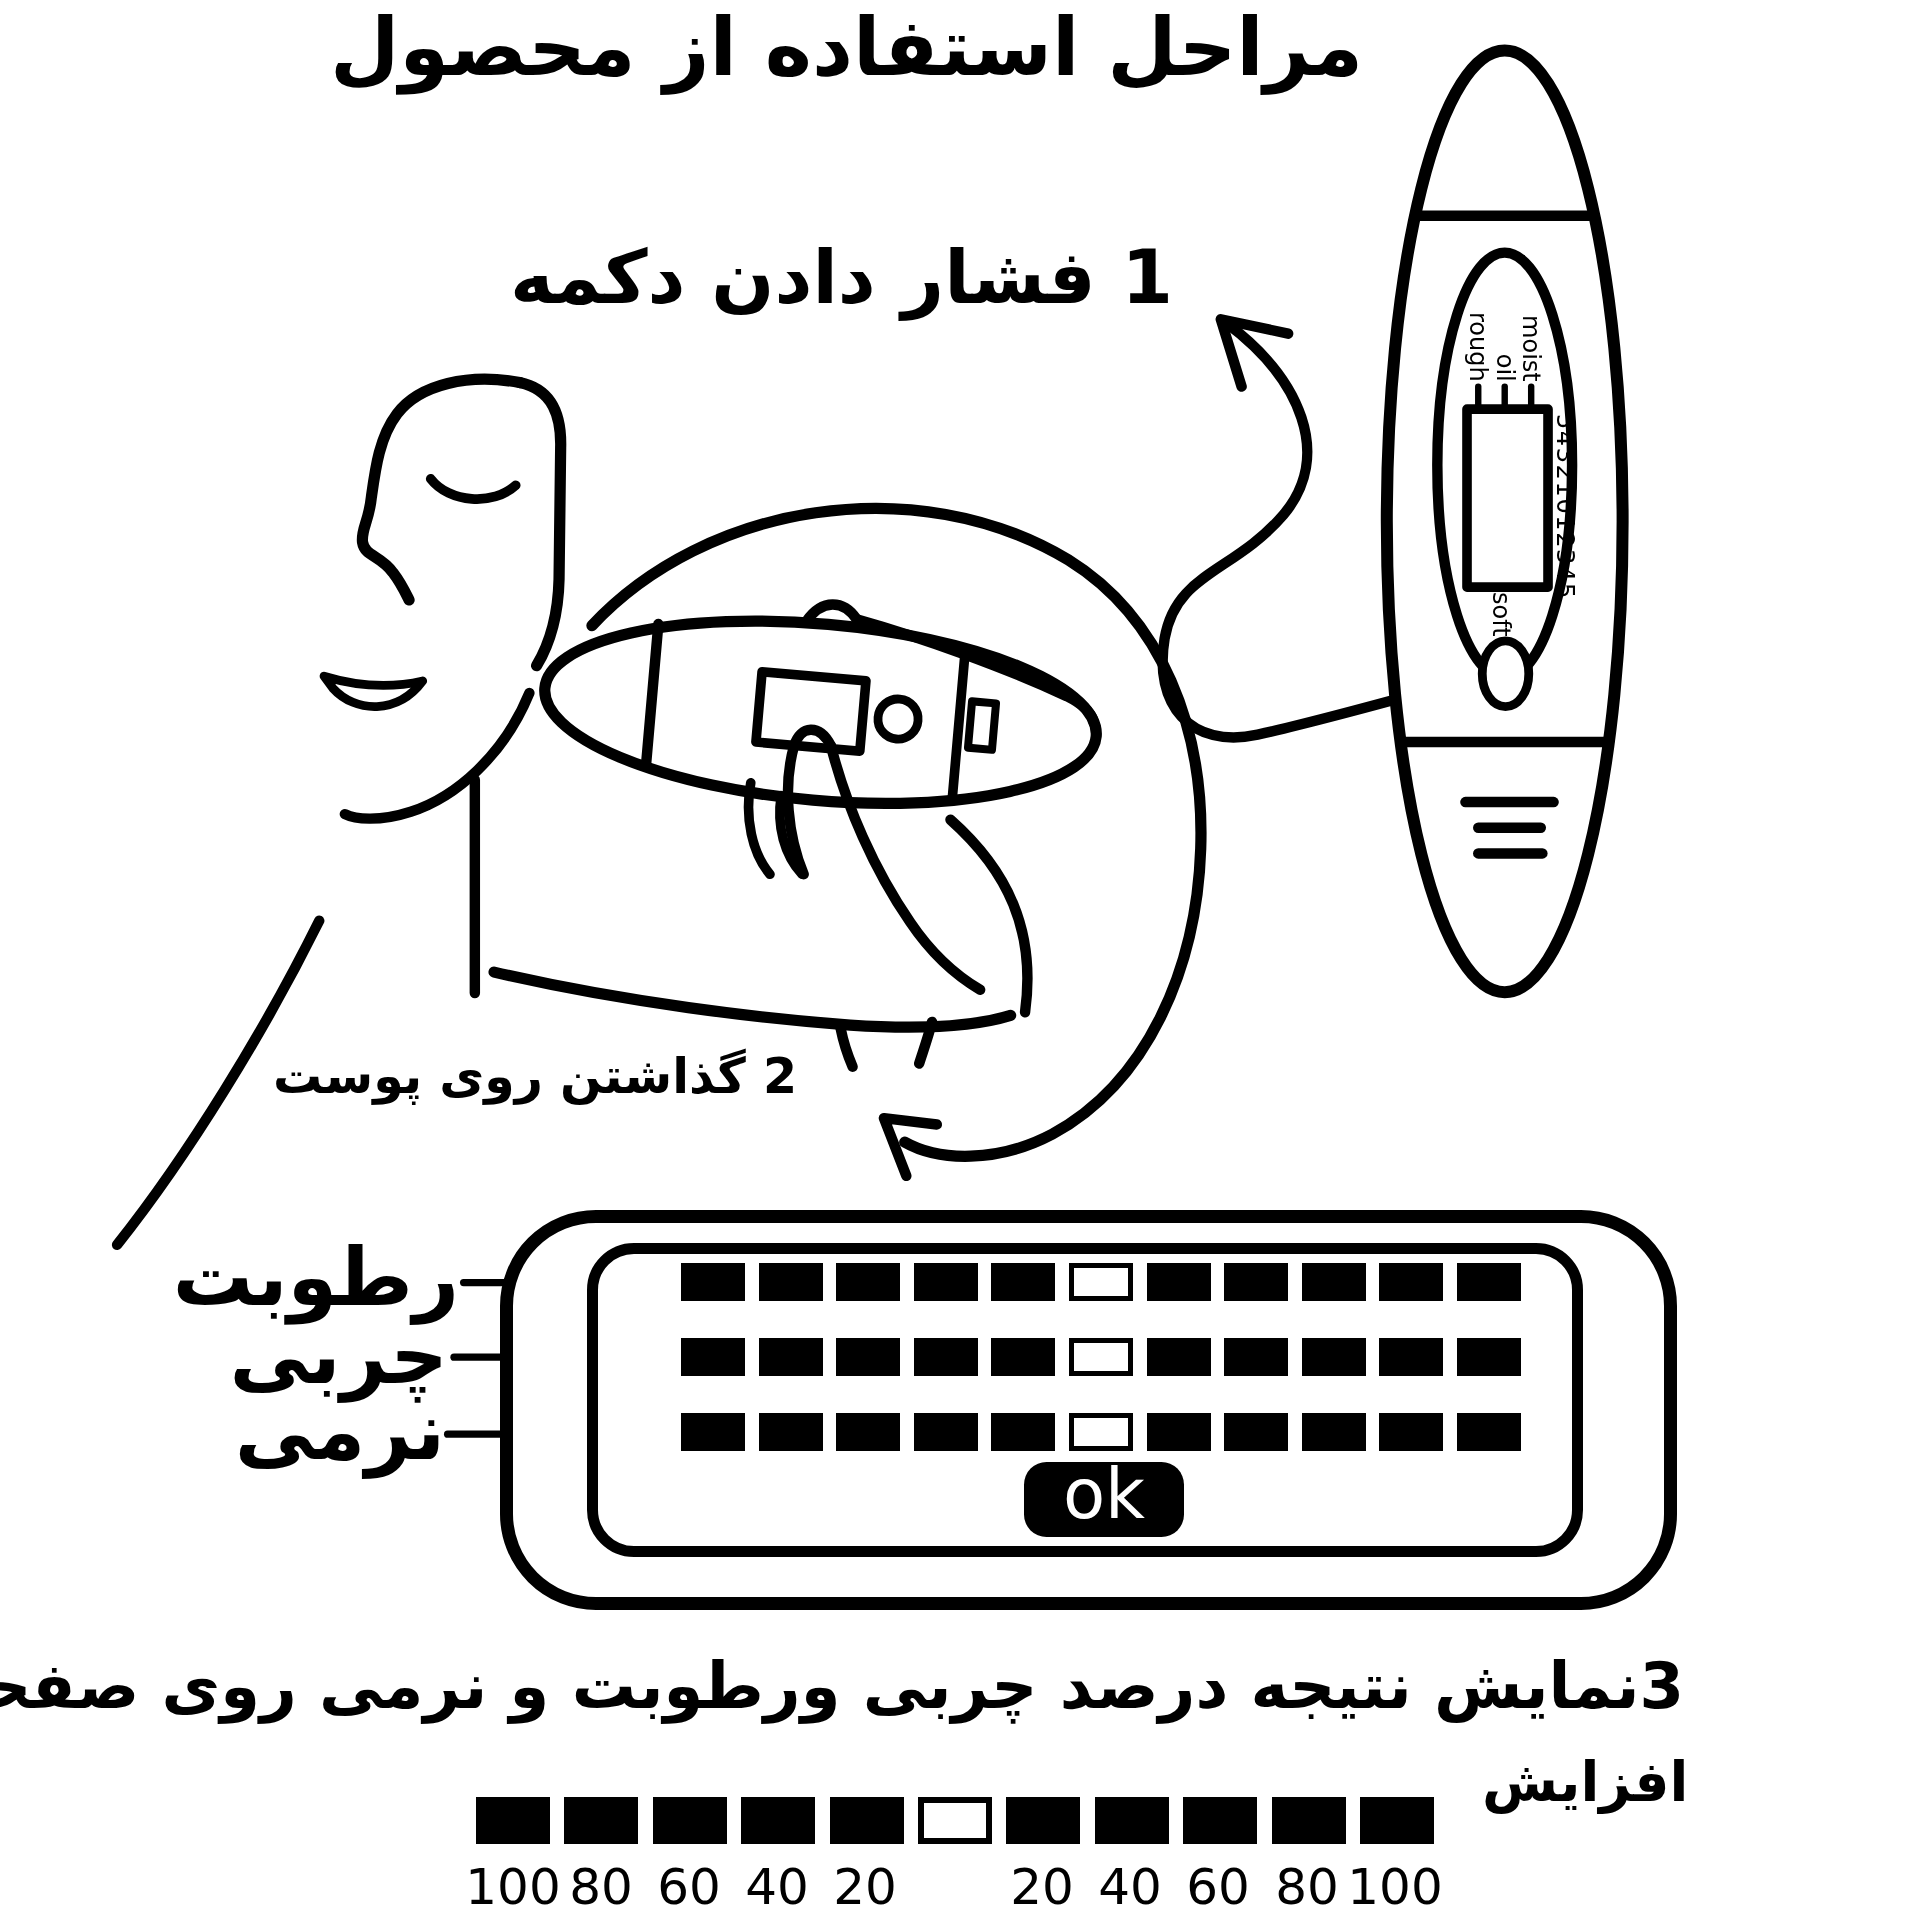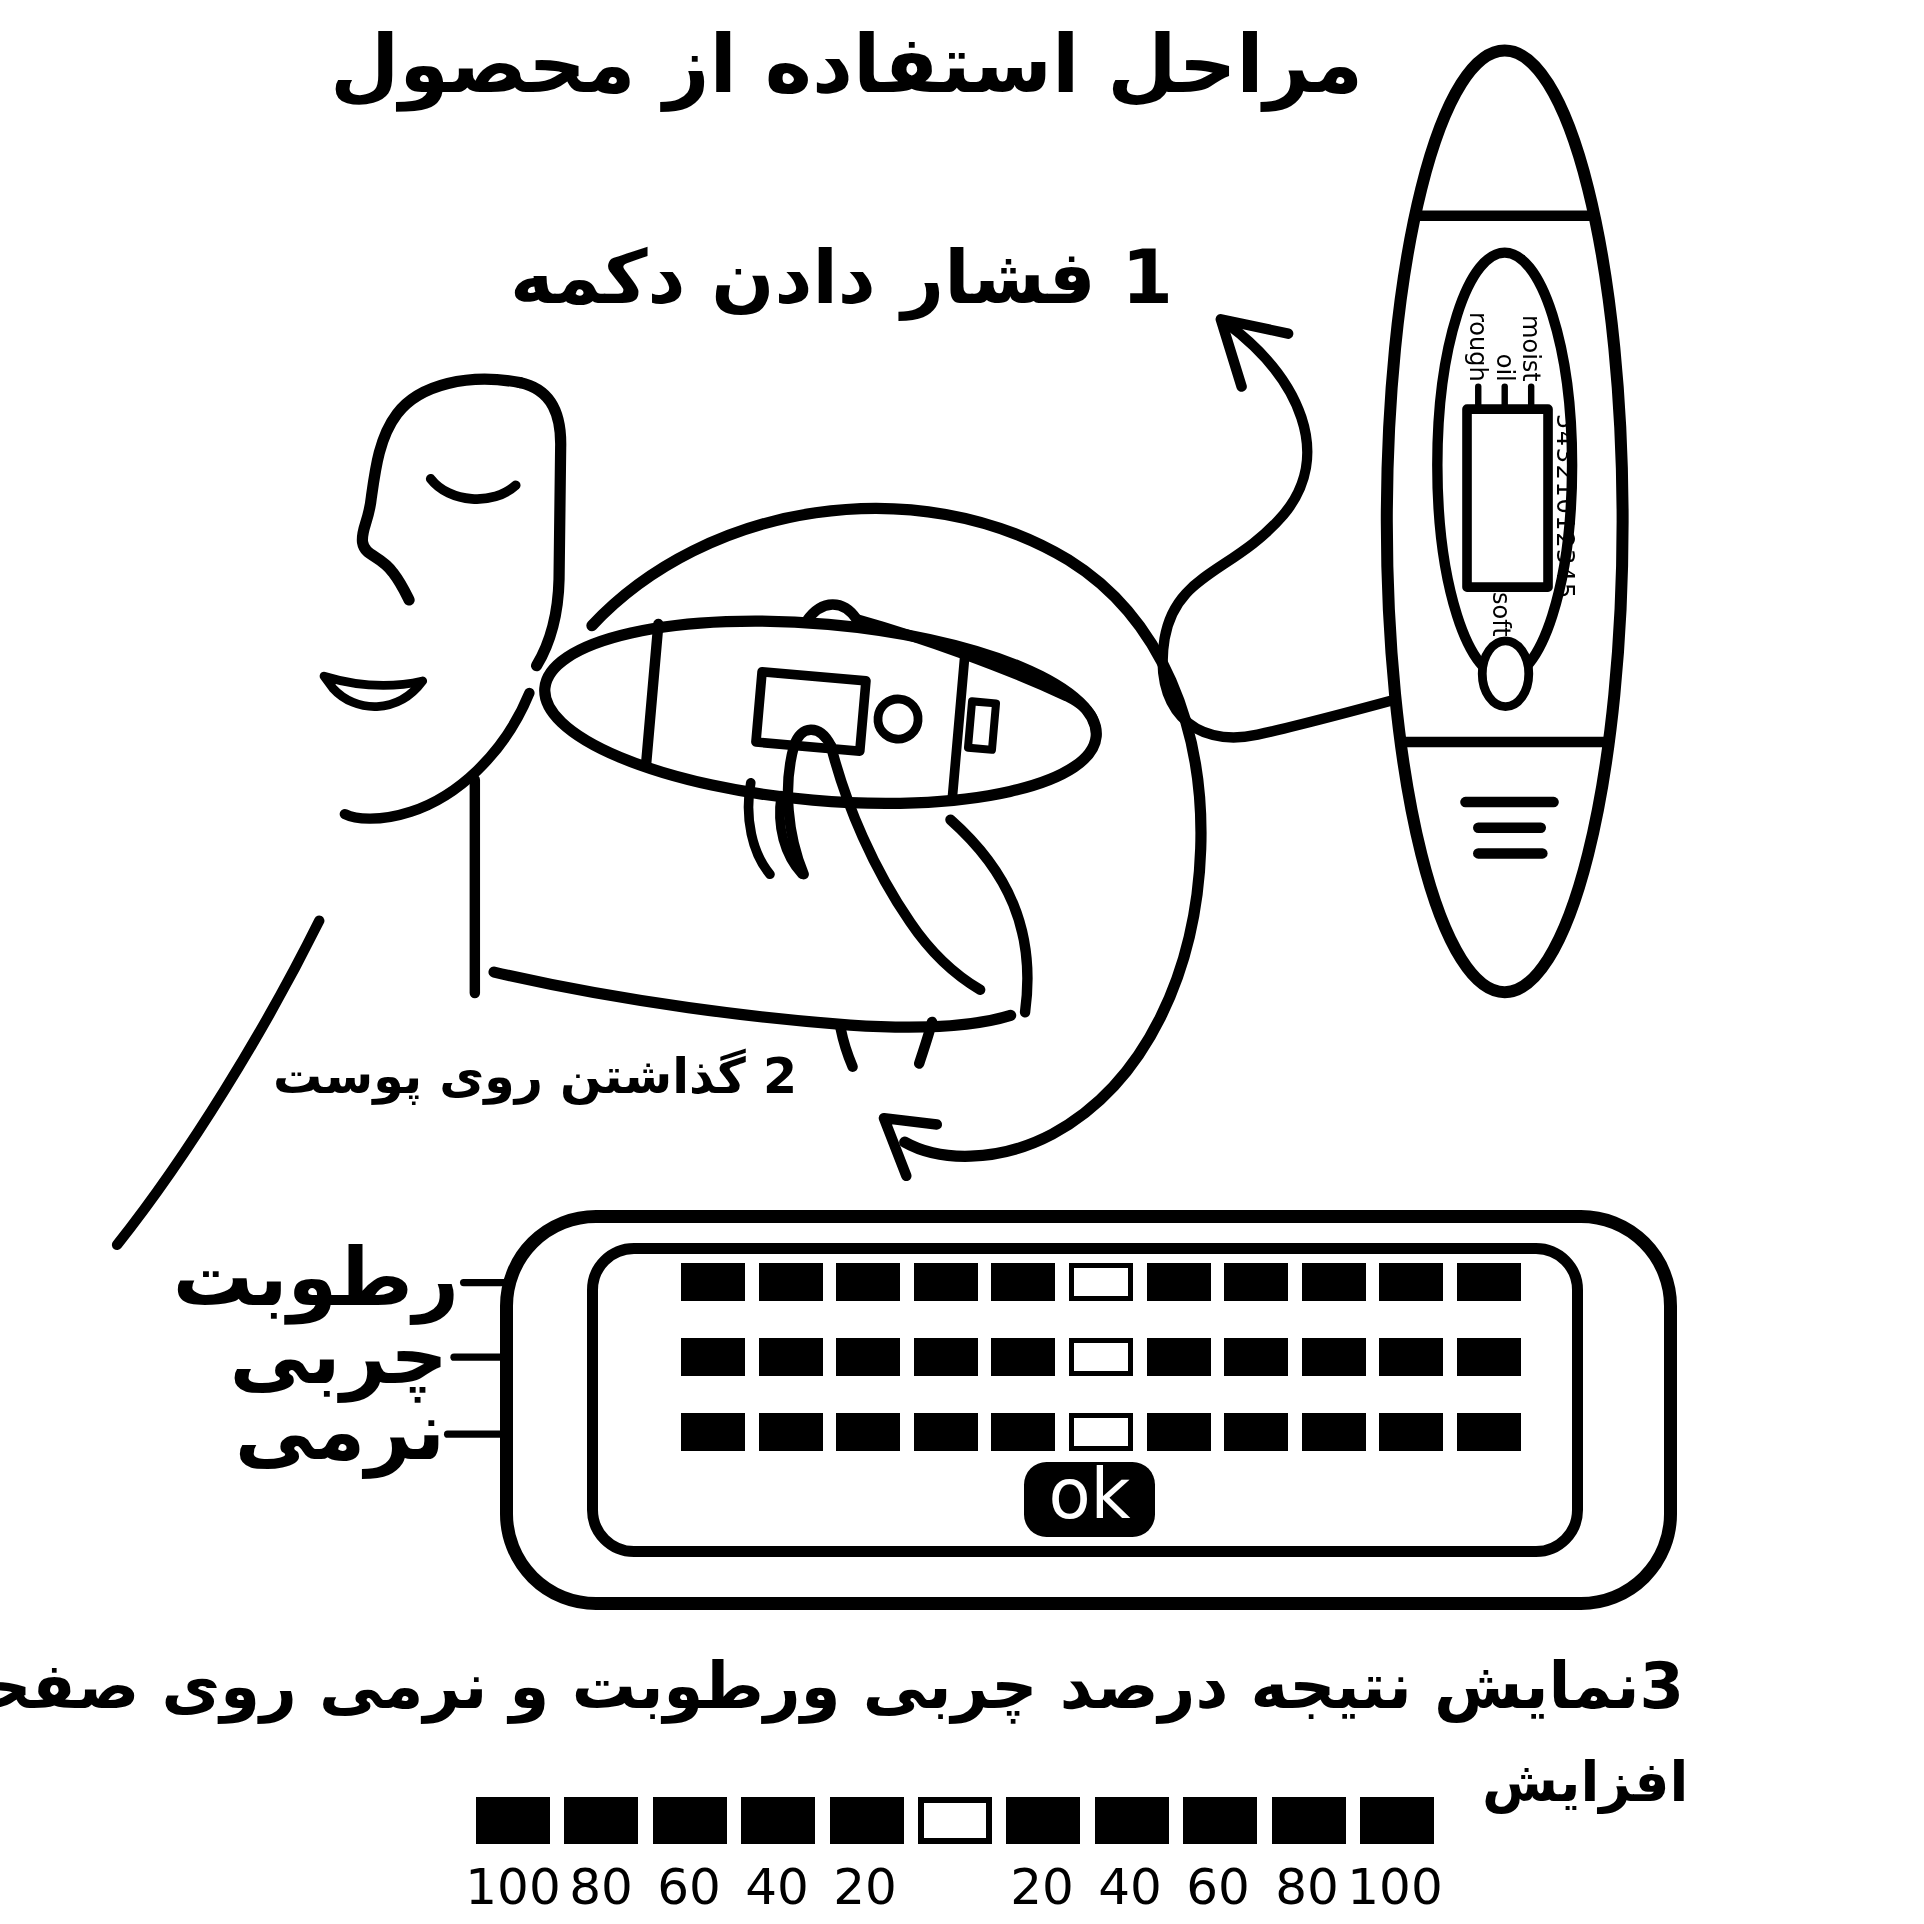--- a/index.html
+++ b/index.html
@@ -2,35 +2,35 @@
 <html lang="fa" style="font-size:13px"><head>
 <meta charset="utf-8">
 <style>
   html,body{margin:0;padding:0;background:#ffffff;width:1925px;height:1925px;overflow:hidden;}
   .canvas{position:relative;width:1925px;height:1925px;background:#fff;
           font-family:"DejaVu Sans",sans-serif;color:#000;}
   .fa{direction:rtl;unicode-bidi:plaintext;white-space:nowrap;color:#000;}
   .abs{position:absolute;}
   svg.art{position:absolute;left:0;top:0;}
   
-  .title{top:18px;left:513px;width:850px;text-align:left;font-size:80px;font-weight:600;}
+  .title{top:1px;left:513px;width:850px;text-align:left;font-size:80px;font-weight:600;}
   .step1{top:234px;right:752px;font-size:74px;font-weight:600;}
   .step2{top:1048px;right:1128px;font-size:49px;font-weight:700;}
   .step3{top:1649px;right:241px;font-size:64px;font-weight:600;}
   
   .panel-outer{left:500px;top:1210px;width:1177px;height:400px;border:13px solid #000;border-radius:96px;background:#fff;box-sizing:border-box;}
   .panel-inner{left:587px;top:1243px;width:996px;height:314px;border:11.2px solid #000;border-radius:47px;background:#fff;box-sizing:border-box;}
   .panel-row{position:absolute;left:681px;display:flex;gap:13.6px;}
   .cell{width:64px;height:38px;background:#000;box-sizing:border-box;}
   .cell.blank{background:#fff;border:5.6px solid #000;}
   .row-label{font-size:80px;font-weight:600;line-height:1.1;}
   .lbl-0{right:1466px;top:1234px;}
   .lbl-1{right:1477px;top:1312px;}
   .lbl-2{right:1480px;top:1388px;}
-  .ok-btn{left:1024px;top:1462px;width:131px;height:75px;background:#000;color:#fff;
+  .ok-btn{left:1024px;top:1462px;width:160px;height:75px;background:#000;color:#fff;
           border-radius:22.5px;display:flex;align-items:center;justify-content:center;
           font-size:69px;line-height:1;padding-bottom:11px;box-sizing:border-box;}
   
   .scale-bar{left:476px;top:1797px;display:flex;gap:14.4px;}
   .scell{width:74px;height:47px;background:#000;box-sizing:border-box;}
   .scell.blank{background:#fff;border:6.4px solid #000;}
   .snum{position:absolute;top:1858px;transform:translateX(-50%);font-size:50px;font-weight:400;}
   .decrease{left:250px;top:1742px;font-size:90px;font-weight:600;}
   .increase{left:1482px;top:1750px;font-size:55px;font-weight:600;text-align:right;}
   

